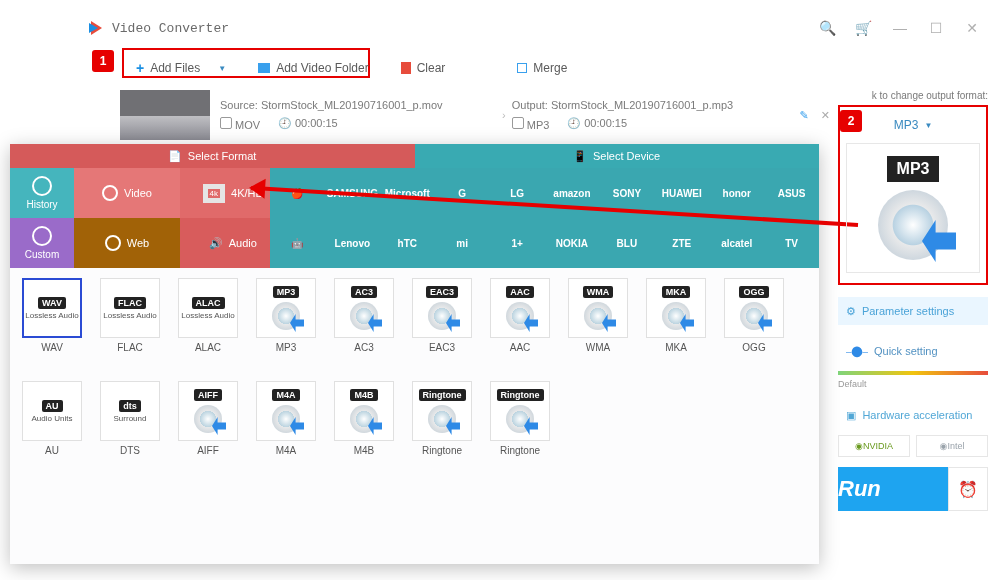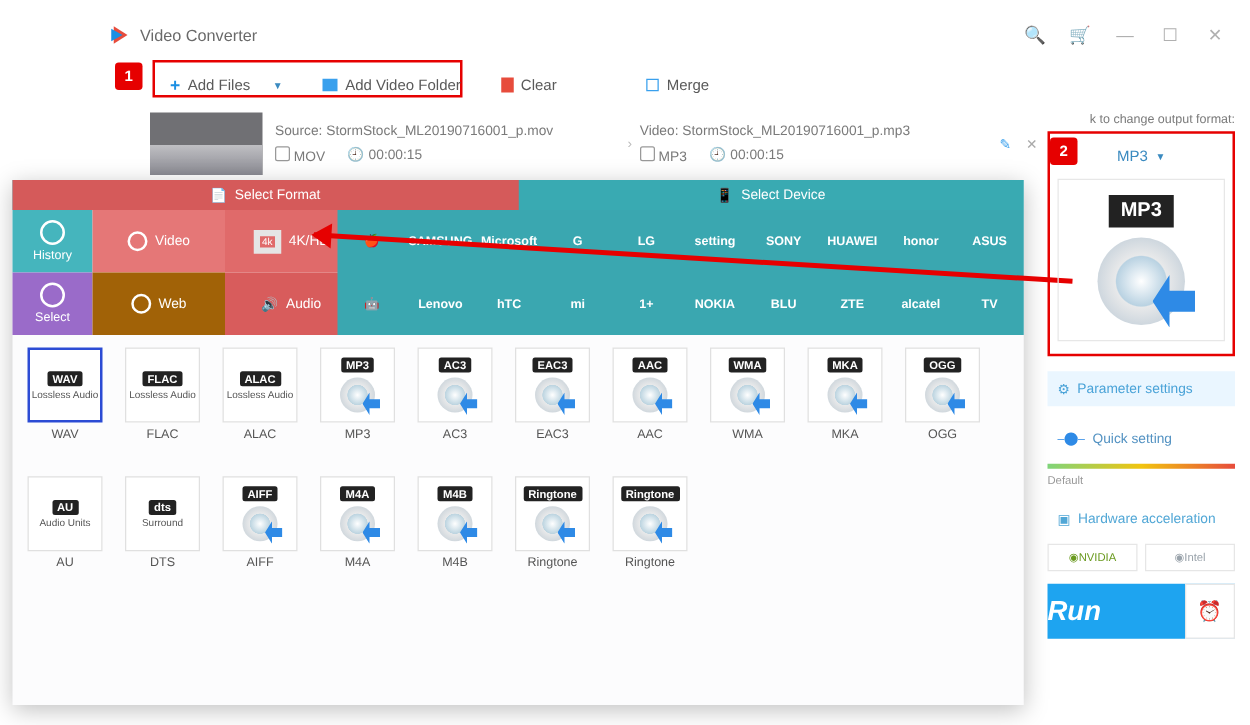--- a/index.html
+++ b/index.html
@@ -1,19 +1,19 @@
 <!DOCTYPE html>
 <html><head>
 <meta charset="utf-8">
 <style>
 * { margin:0; padding:0; box-sizing:border-box; font-family:"Segoe UI",Arial,sans-serif; }
 body { background:#fff; width:1000px; height:580px; position:relative; overflow:hidden; }
 .titlebar { position:absolute; top:14px; left:88px; right:10px; height:28px; display:flex; align-items:center; }
 .ico-app { width:16px; height:16px; margin-right:8px; display:inline-block; }
-.title { font-size:13px; color:#6a6a6a; flex:1; }
+.title { font-size:13px; color:#6a6a6a; flex:1;font-family:Liberation Mono, monospace; }
 .tbtn { width:36px; height:28px; display:flex; align-items:center; justify-content:center; color:#b0b0b0; font-size:14px; }
 .toolbar { position:absolute; top:50px; left:120px; right:10px; height:36px; display:flex; align-items:center; }
 .tb-grp { display:flex; align-items:center; height:100%; padding:0 16px; color:#5a5a5a; font-size:12px; }
 .plus { color:#1a8fe3; font-weight:bold; margin-right:6px; font-size:14px; }
 .folder-ic { width:12px; height:10px; background:#39a0ed; display:inline-block; margin-right:6px; }
 .trash { width:10px; height:12px; background:#e74c3c; display:inline-block; margin-right:6px; }
 .merge-ic { width:10px; height:10px; border:1px solid #39a0ed; display:inline-block; margin-right:6px; }
 .red-box1 { position:absolute; top:48px; left:122px; width:248px; height:30px; border:2px solid #e60000; }
 .marker1 { position:absolute; top:50px; left:92px; width:22px; height:22px; background:#e60000; border-radius:3px; color:#fff; font-size:12px; font-weight:bold; display:flex; align-items:center; justify-content:center; }
 .filerow { position:absolute; top:90px; left:120px; right:170px; height:50px; display:flex; align-items:center; font-size:11px; color:#7a7a7a; }
@@ -120,21 +120,21 @@
   <div class="thumb"></div>
   <div class="fcol">
     <div>Source: StormStock_ML20190716001_p.mov</div>
     <div class="fline">
       <span><span class="fic"></span> <span>MOV</span></span>
       <span>🕘 <span>00:00:15</span></span>
     </div>
   </div>
   <div class="chev">›</div>
   <div class="fcol">
-    <div>Video: StormStock_ML20190716001_p.mp3</div>
+    <div>Output: StormStock_ML20190716001_p.mp3</div>
     <div class="fline">
       <span><span class="fic"></span> <span>MP3</span></span>
       <span>🕘 <span>00:00:15</span></span>
     </div>
   </div>
   <div style="color:#39a0ed;margin:0 12px">✎</div>
   <div style="color:#aaa">✕</div>
 </div>
 
 <div class="panel">
@@ -142,21 +142,21 @@
     <div class="ptab a">📄 <span>Select Format</span></div>
     <div class="ptab">📱 <span>Select Device</span></div>
   </div>
   <div class="sidebar">
     <div class="sb sb1">
         <span class="sbi"></span>
         <span>History</span>
       </div>
     <div class="sb sb2">
         <span class="sbi"></span>
-        <span>Select</span>
+        <span>Custom</span>
       </div>
   </div>
   <div class="cats">
     <div class="ct">
       <div class="ct1">
           <span class="ci"></span>
           <span>Video</span>
         </div>
       <div class="ct2">
           <span style="border:5px solid #e5e5e5;padding:0 2px;font-size:8px">4k</span>
@@ -174,21 +174,21 @@
         </div>
     </div>
   </div>
   <div class="brands">
     <div class="brow" id="brow1">
         <div>🍎</div>
         <div>SAMSUNG</div>
         <div>Microsoft</div>
         <div>G</div>
         <div>LG</div>
-        <div>setting</div>
+        <div>amazon</div>
         <div>SONY</div>
         <div>HUAWEI</div>
         <div>honor</div>
         <div>ASUS</div>
       </div>
     <div class="brow" id="brow2">
         <div>🤖</div>
         <div>Lenovo</div>
         <div>hTC</div>
         <div>mi</div>

